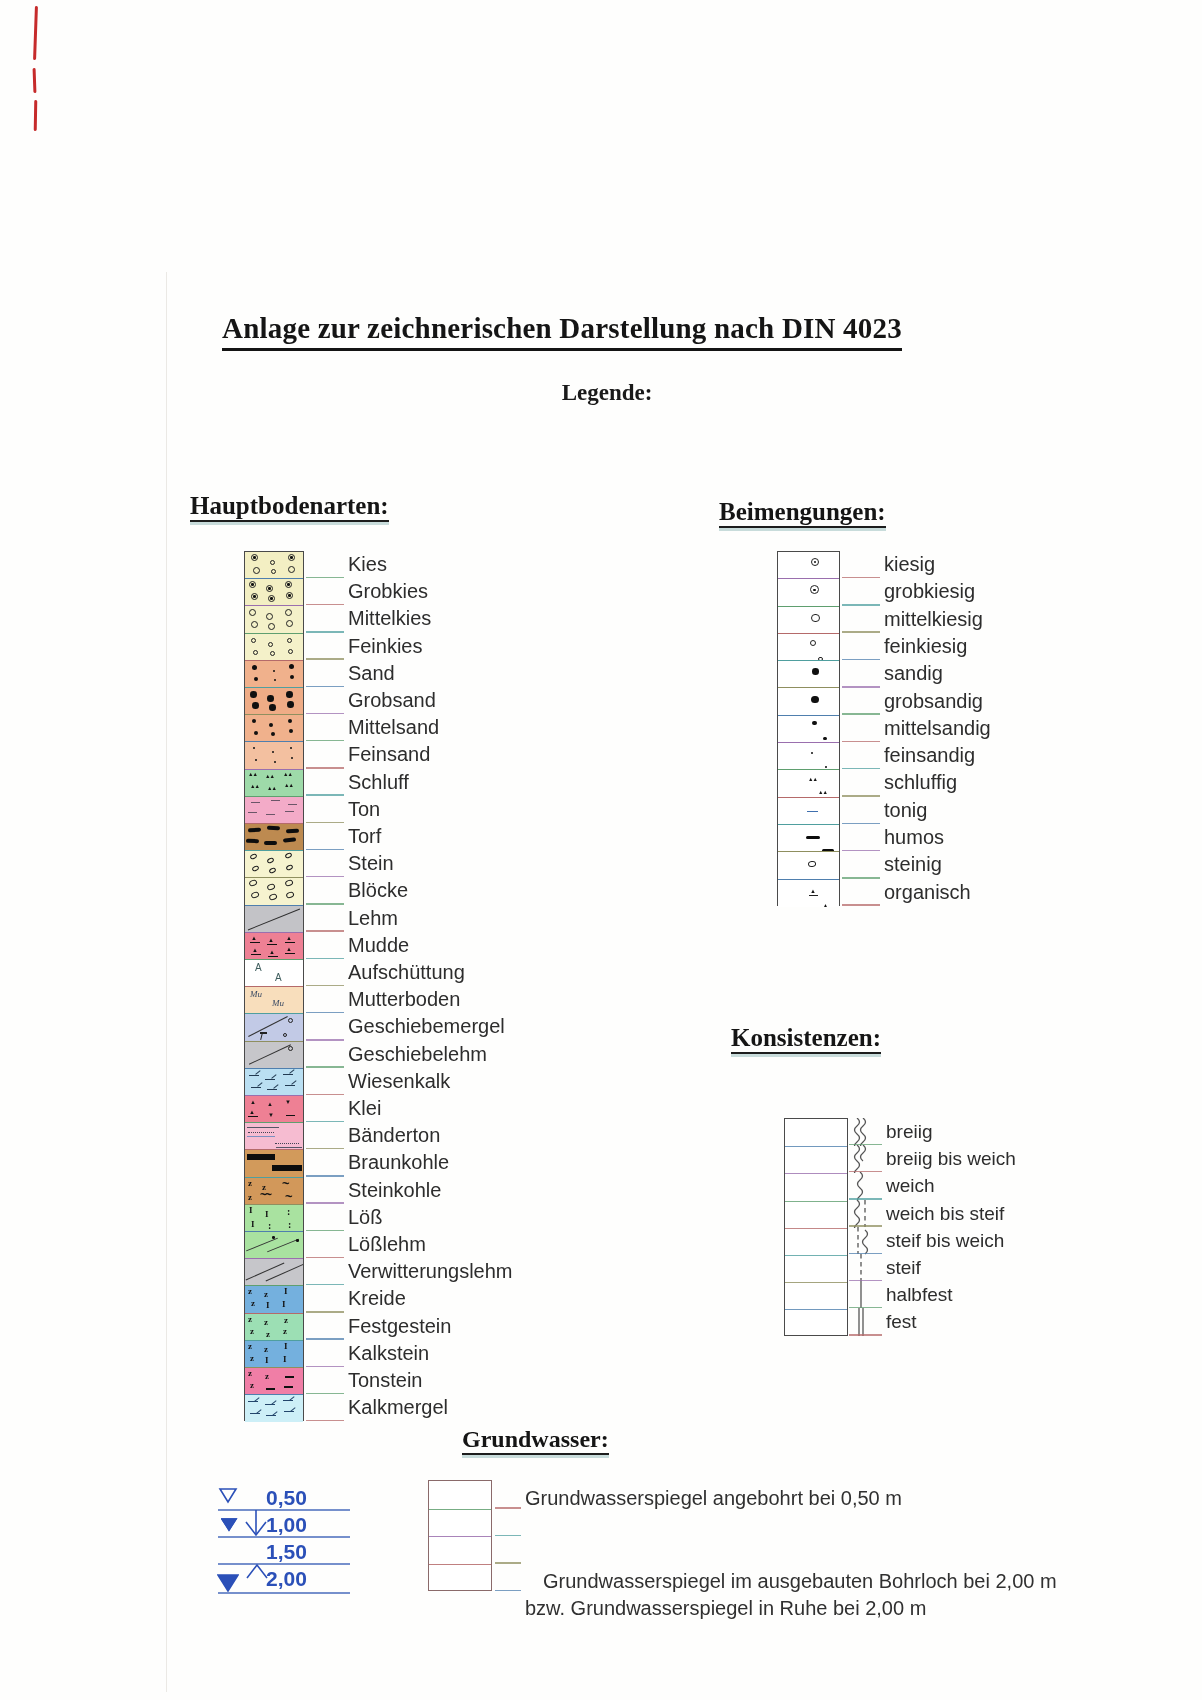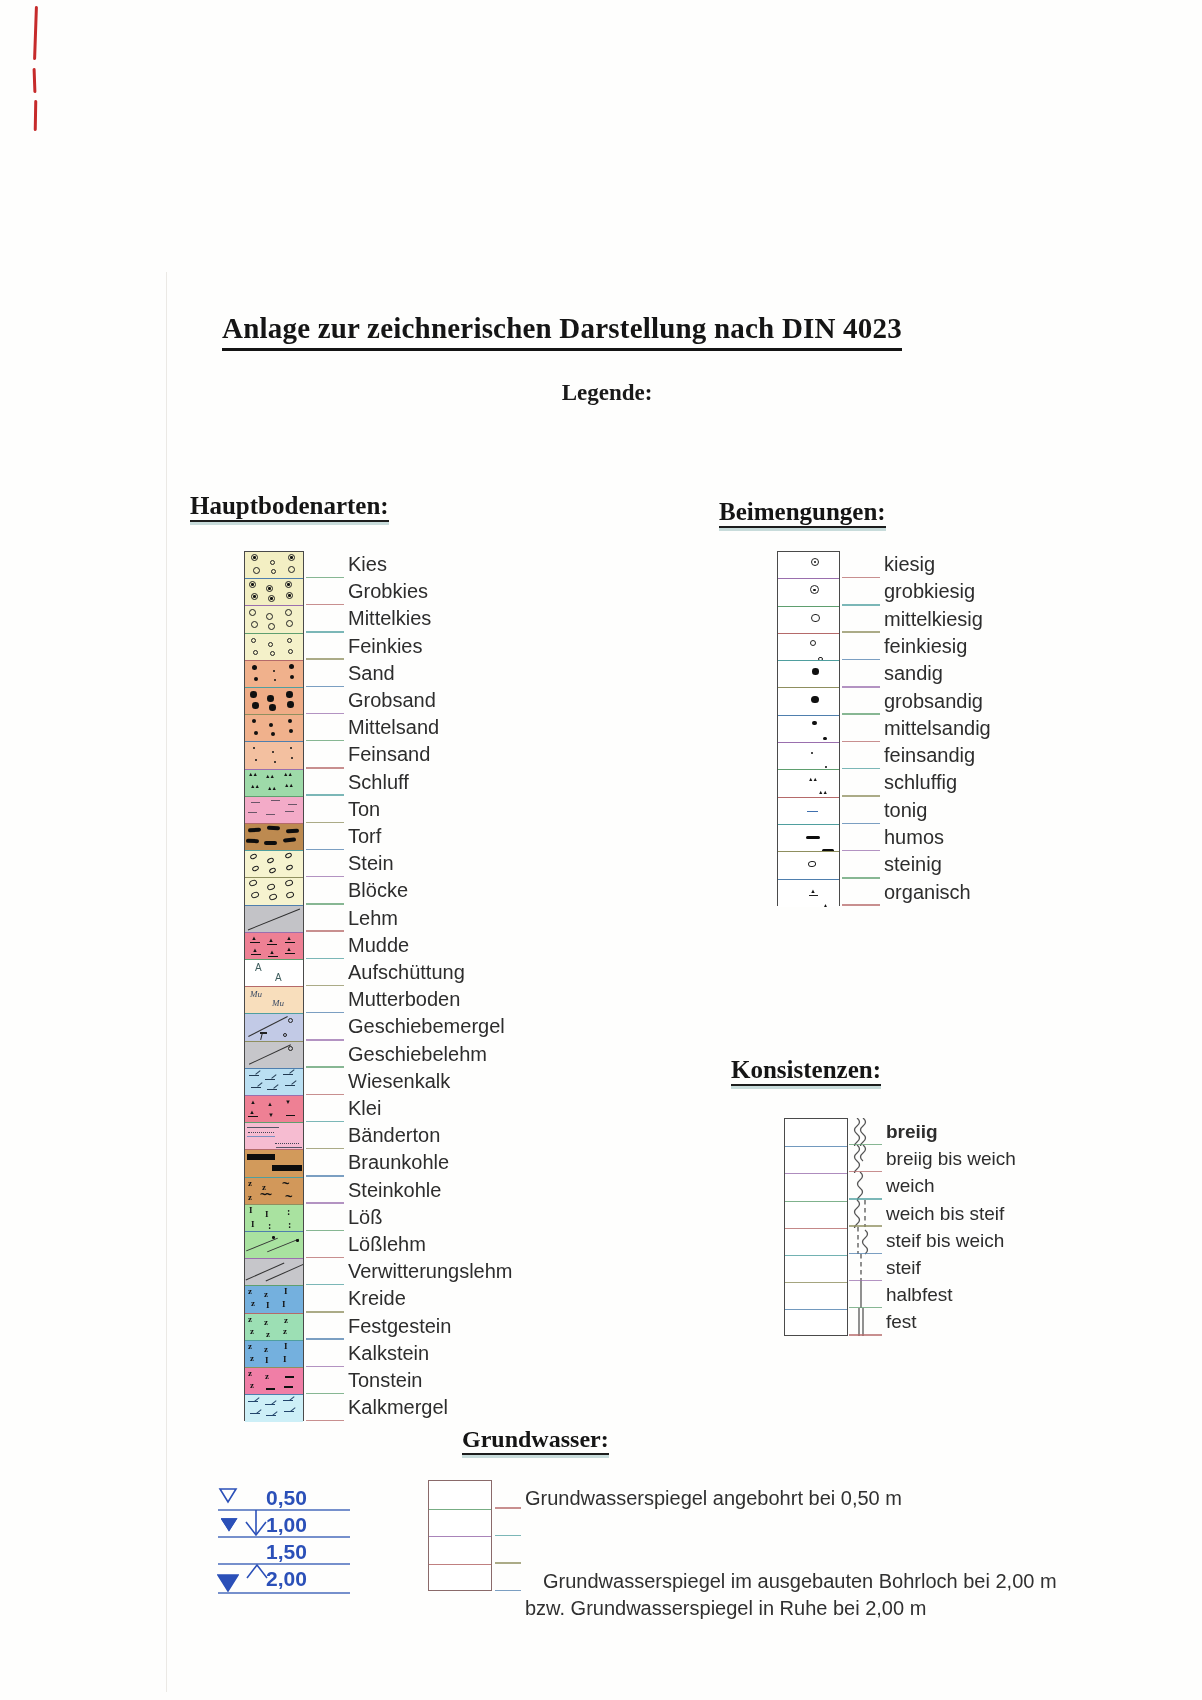--- a/index.html
+++ b/index.html
@@ -40,21 +40,21 @@
   </div>
 
   <div class="legende">Legende:</div>
 
   <div class="sechead" style="left:190px;top:492px;">
     <span class="ul">Hauptbodenarten:</span>
   </div>
   <div class="sechead" style="left:719px;top:498px;">
     <span class="ul">Beimengungen:</span>
   </div>
-  <div class="sechead" style="left:731px;top:1056px;">
+  <div class="sechead" style="left:731px;top:1024px;">
     <span class="ul">Konsistenzen:</span>
   </div>
   <div class="sechead" style="left:462px;top:1426px;font-size:24px;">
     <span class="ul">Grundwasser:</span>
   </div>
 
 <div class="soilcol" style="left: 244px; top: 551px; width: 60px; height: 870.4px;">
       <div class="srow" style="top: 0px; height: 27.2px; background: rgb(243, 239, 195); border-bottom: 1px solid rgb(79, 127, 174);">
         <div class="glyph" style="left: 6px; top: 2px; width: 7px; height: 7px; border: 1.2px solid rgb(34, 34, 34); border-radius: 50%; box-sizing: border-box;">
           <div style="position: absolute; left: 50%; top: 50%; width: 2.6px; height: 2.6px; margin-left: -1.3px; margin-top: -1.3px; background: rgb(17, 17, 17); border-radius: 50%;"></div>
@@ -507,21 +507,21 @@
       <div style="position: absolute; left: 0px; top: 108.8px; width: 100%; height: 1px; background: rgb(181, 106, 106); opacity: 0.8;"></div>
       <div style="position: absolute; left: 0px; top: 136px; width: 100%; height: 1px; background: rgb(79, 159, 159); opacity: 0.8;"></div>
       <div style="position: absolute; left: 0px; top: 163.2px; width: 100%; height: 1px; background: rgb(143, 143, 95); opacity: 0.8;"></div>
       <div style="position: absolute; left: 0px; top: 190.4px; width: 100%; height: 1px; background: rgb(79, 127, 174); opacity: 0.8;"></div>
     </div>
     <div style="position: absolute; left: 850px; top: 1118px; width: 26px; height: 27.2px;"><svg width="26" height="28">
         <path d="M7,0 q5,4 0,8 q-5,4 0,8 q5,4 0,8 q-5,4 0,8" fill="none" stroke="#555" stroke-width="1.3"></path>
         <path d="M13,0 q5,4 0,8 q-5,4 0,8 q5,4 0,8 q-5,4 0,8" fill="none" stroke="#555" stroke-width="1.3"></path>
       </svg></div>
     <div class="conn" style="left: 849px; top: 1143.7px; width: 33px; height: 1.5px; background: rgb(95, 159, 111);"></div>
-    <div class="klabel" style="left: 886px; top: 1121px; font-weight: bold;">breiig</div>
+    <div class="klabel" style="left: 886px; top: 1121px;">breiig</div>
     <div style="position: absolute; left: 850px; top: 1145.2px; width: 26px; height: 27.2px;"><svg width="26" height="28">
         <path d="M7,0 q5,4 0,8 q-5,4 0,8 q5,4 0,8 q-5,4 0,8" fill="none" stroke="#555" stroke-width="1.3"></path>
         <path d="M13,0 q5,4 0,8 q-5,4 0,8" fill="none" stroke="#555" stroke-width="1.3"></path>
       </svg></div>
     <div class="conn" style="left: 849px; top: 1170.9px; width: 33px; height: 1.5px; background: rgb(181, 106, 106);"></div>
     <div class="klabel" style="left: 886px; top: 1148.2px;">breiig bis weich</div>
     <div style="position: absolute; left: 850px; top: 1172.4px; width: 26px; height: 27.2px;"><svg width="26" height="28">
         <path d="M10,0 q5,4 0,8 q-5,4 0,8 q5,4 0,8 q-5,4 0,8" fill="none" stroke="#555" stroke-width="1.3"></path>
       </svg></div>
     <div class="conn" style="left: 849px; top: 1198.1px; width: 33px; height: 1.5px; background: rgb(79, 159, 159);"></div>

